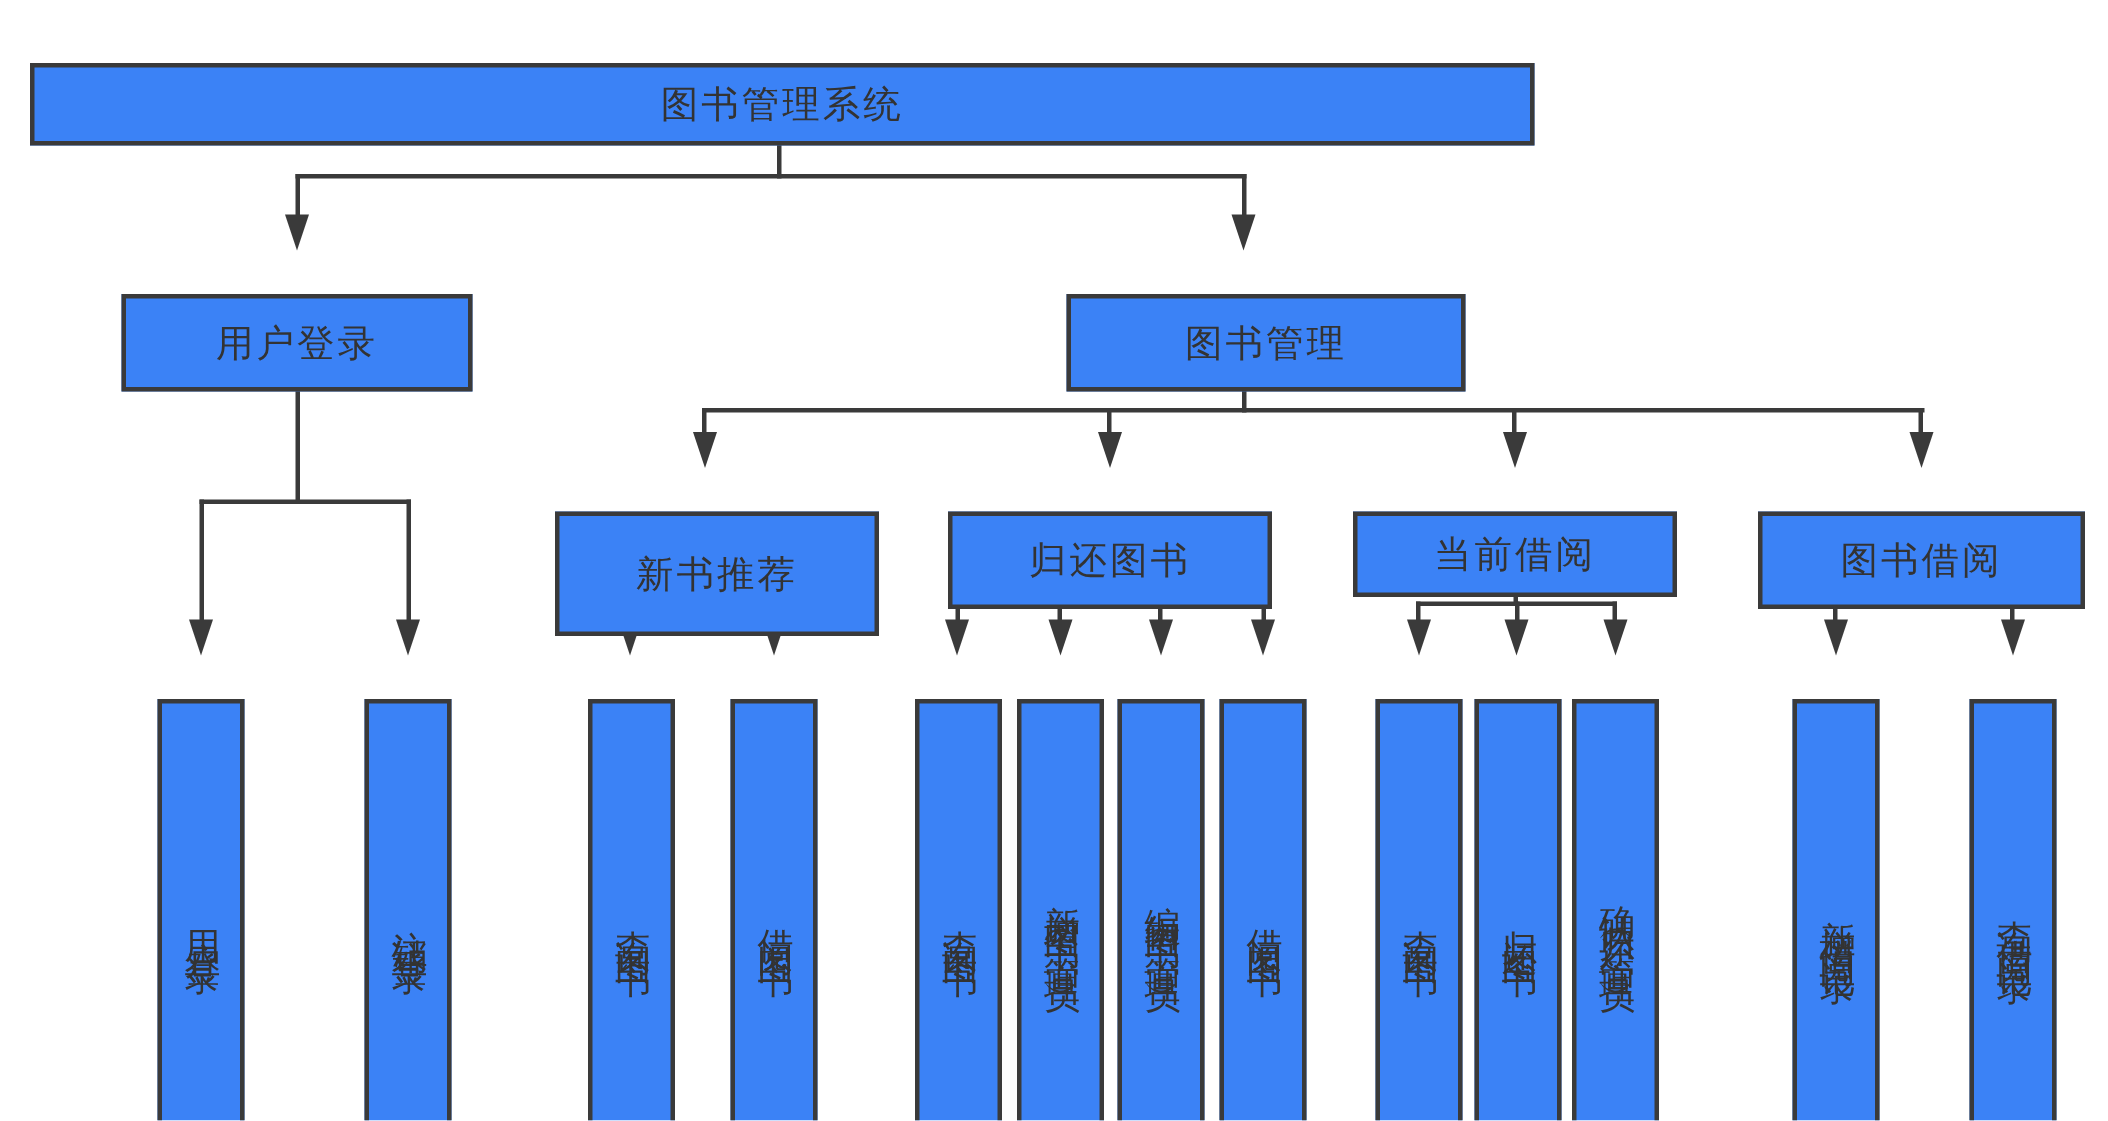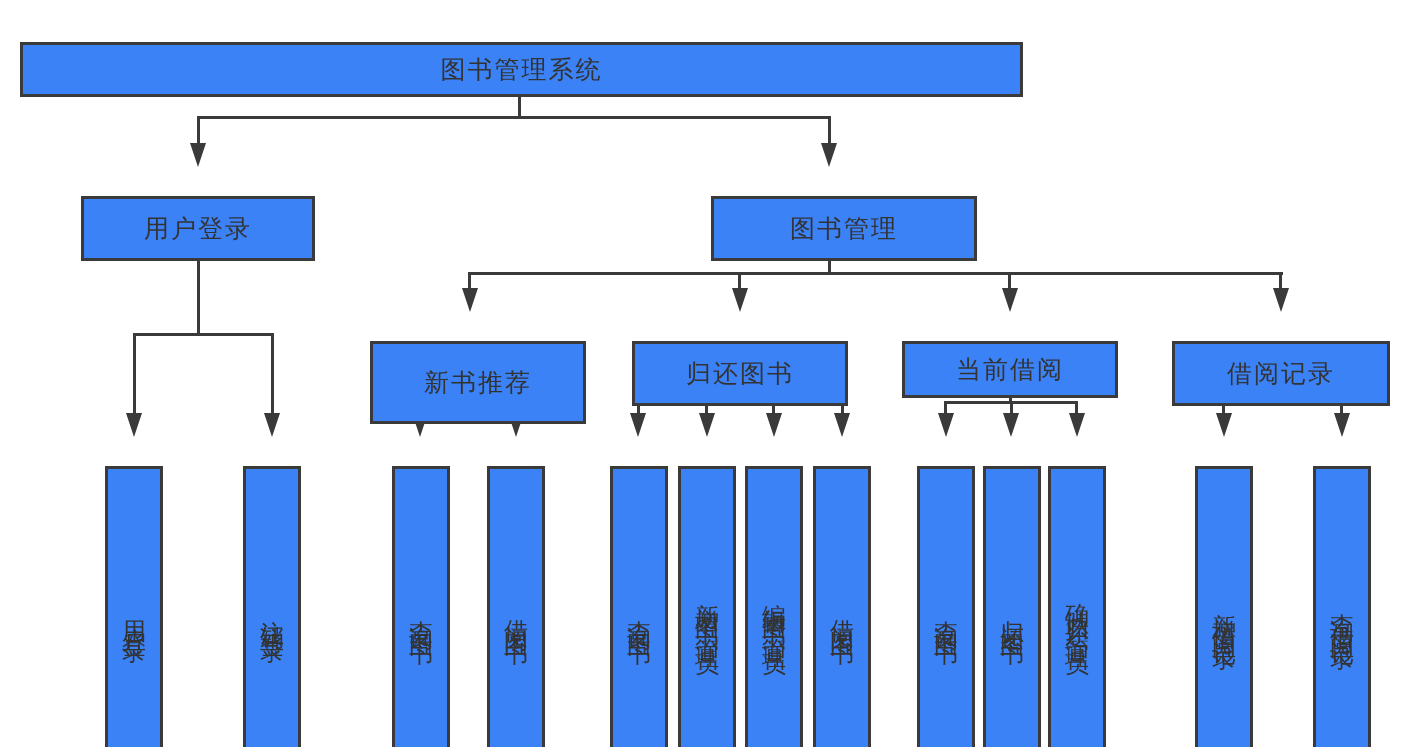--- a/index.html
+++ b/index.html
@@ -139,21 +139,21 @@
   <div class="box hbox" style="left:370px;top:312px;width:216px;height:83px;">
     <span>新书推荐</span>
   </div>
   <div class="box hbox" style="left:632px;top:312px;width:216px;height:65px;">
     <span>归还图书</span>
   </div>
   <div class="box hbox" style="left:902px;top:312px;width:216px;height:57px;">
     <span>当前借阅</span>
   </div>
   <div class="box hbox" style="left:1172px;top:312px;width:218px;height:65px;">
-    <span>借阅记录</span>
+    <span>图书借阅</span>
   </div>
 
   <div class="box vbox" style="left:105px;top:437px;width:58px;height:298px;">
     <span>用户登录</span>
   </div>
   <div class="box vbox" style="left:243px;top:437px;width:58px;height:298px;">
     <span>注销登录</span>
   </div>
 
   <div class="box vbox" style="left:392px;top:437px;width:58px;height:298px;">

